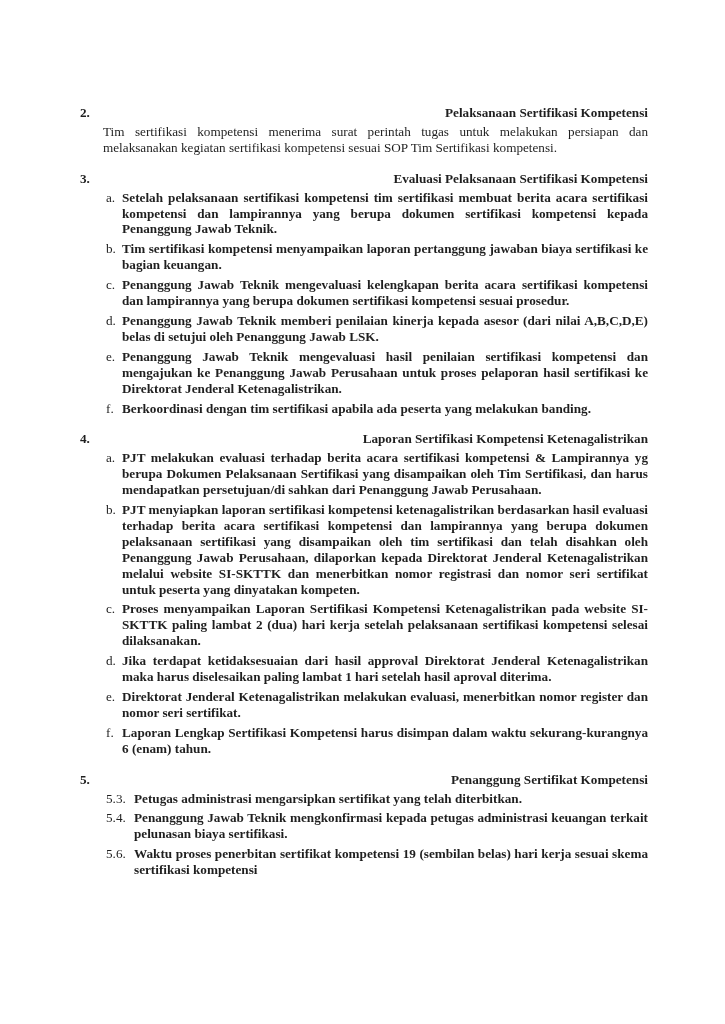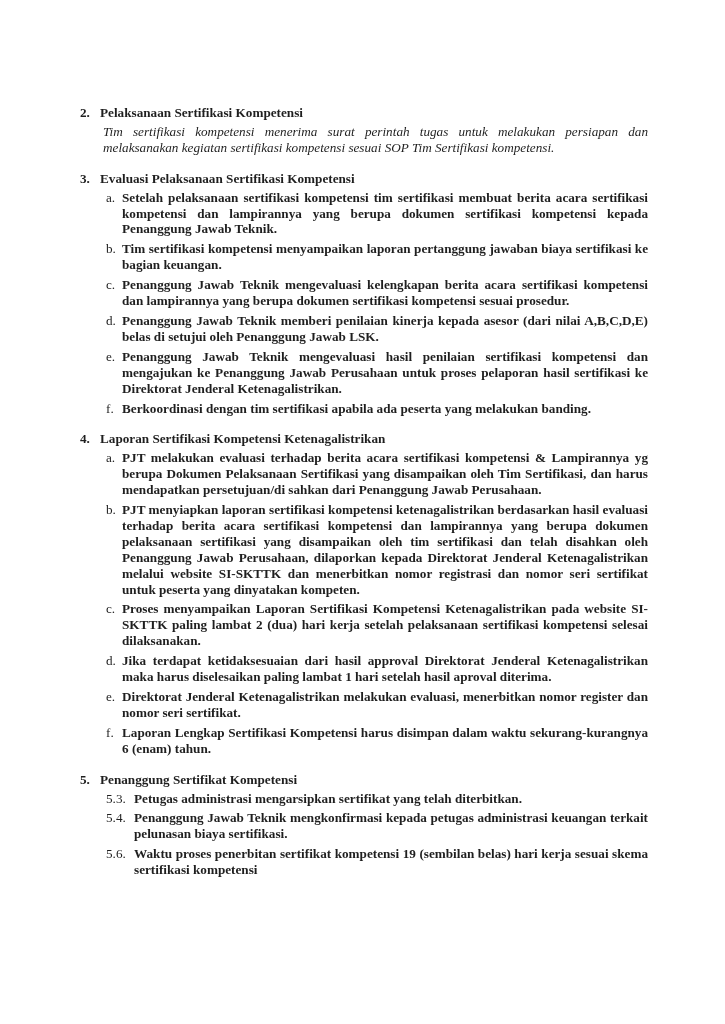--- a/index.html
+++ b/index.html
@@ -26,25 +26,24 @@
   .section:last-child { margin-bottom: 0; }
   .section-head {
     display: flex;
     font-weight: bold;
     margin-bottom: 3px;
   }
   .sec-num {
     flex: none;
     width: 20px;
   }
-  .sec-title { flex: 1; }
+  .sec-title { flex: 1; text-align: right; }
   .sec-para {
     margin: 0 0 0 23px;
     text-align: justify;
-    font-style: italic;
   }
   .items { margin-left: 26px; }
   .item {
     display: flex;
     margin-bottom: 4px;
   }
   .item:last-child { margin-bottom: 0; }
   .item-label {
     flex: none;
     width: 16px;

